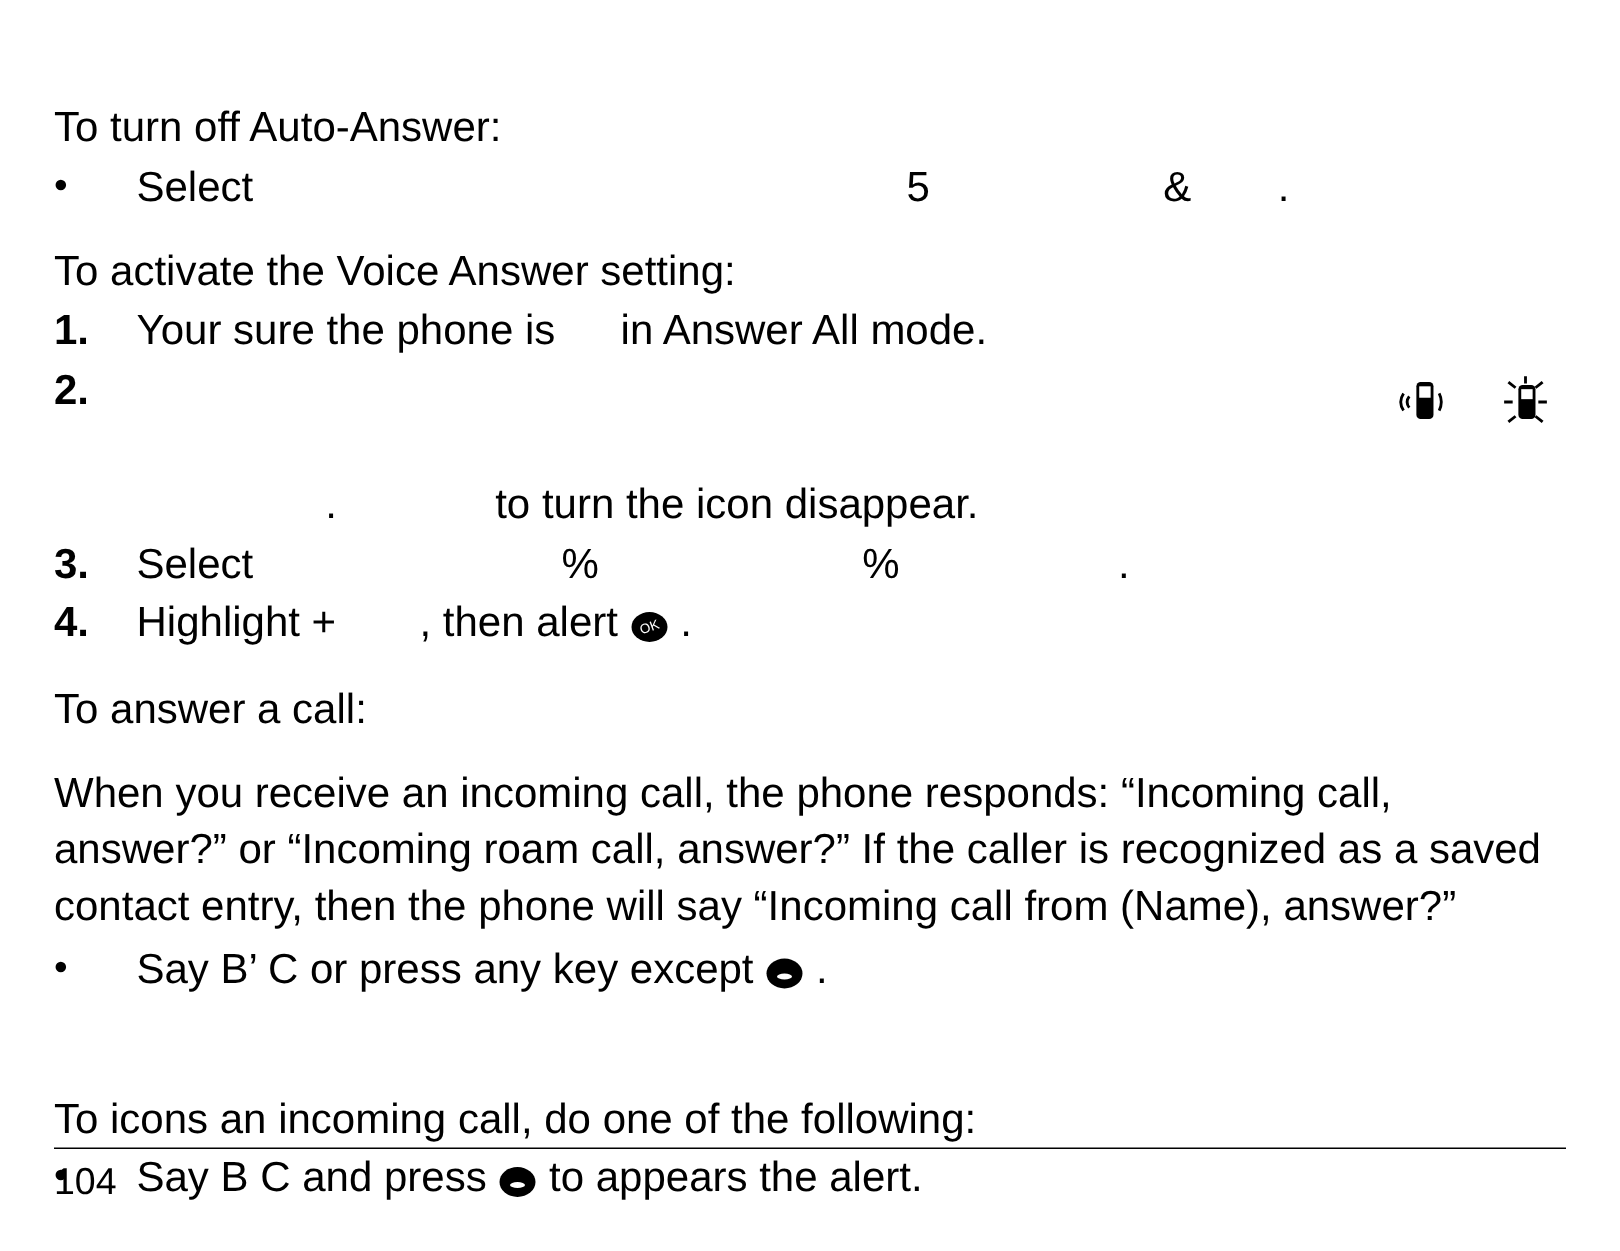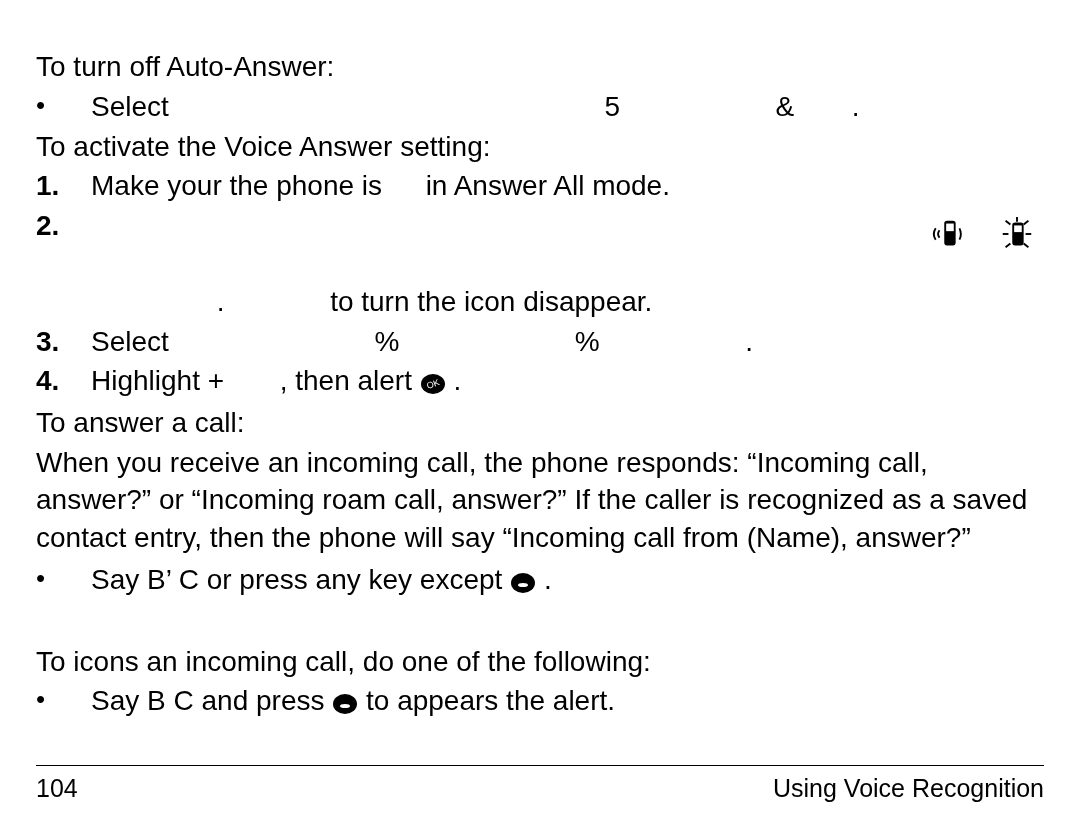--- a/index.html
+++ b/index.html
@@ -7,21 +7,21 @@
   width:1080px;height:834px;
   font-family:Arial,Helvetica,sans-serif;
   font-size:28px;
   color:#000;
   background:#fff;
   line-height:1.35;
   box-sizing:border-box;
   padding:48px 36px 0 36px;
   position:relative;
 }
-.para{margin:0 0 2px 0}
+.para{margin:18px 0 2px 0}
 .bullet-row,.num-row{display:flex;align-items:flex-start;margin:0 0 2px 0}
 .bullet-mark{width:55px;flex:0 0 55px;font-size:26px;line-height:1.35}
 .num-mark{width:55px;flex:0 0 55px;font-weight:bold}
 .bullet-body,.num-body{flex:1}
 .step2-wrap{position:relative}
 .step2-icons{
   position:absolute;top:8px;right:8px;
   display:flex;gap:30px;align-items:center;
 }
 .step2-icons svg{width:38px;height:38px}
@@ -51,21 +51,21 @@
     <span class="gap" style="width:42px"></span>
     <span>.</span>
   </div>
 </div>
 
 <p class="para">To activate the Voice Answer setting:</p>
 
 <div class="num-row">
   <div class="num-mark">1.</div>
   <div class="num-body">
-    <span>Make your the phone is</span>
+    <span>Your sure the phone is</span>
     <span class="gap" style="width:28px"></span>
     <span>in Answer All mode.</span>
   </div>
 </div>
 
 <div class="num-row step2-wrap">
   <div class="num-mark">2.</div>
   <div class="num-body" style="padding-right:160px">
     <br>
     <br>
@@ -166,14 +166,13 @@
         <ellipse cx="13" cy="13" rx="12" ry="10" fill="#000"></ellipse>
         <ellipse cx="13" cy="15" rx="5" ry="2" fill="#fff"></ellipse>
       </svg>
     </span>
     <span>to appears the alert.</span>
   </div>
 </div>
 
 <div class="footer">
   <span>104</span>
-  <span>Using Voice Recognition</span>
 </div>
 
 </body></html>

